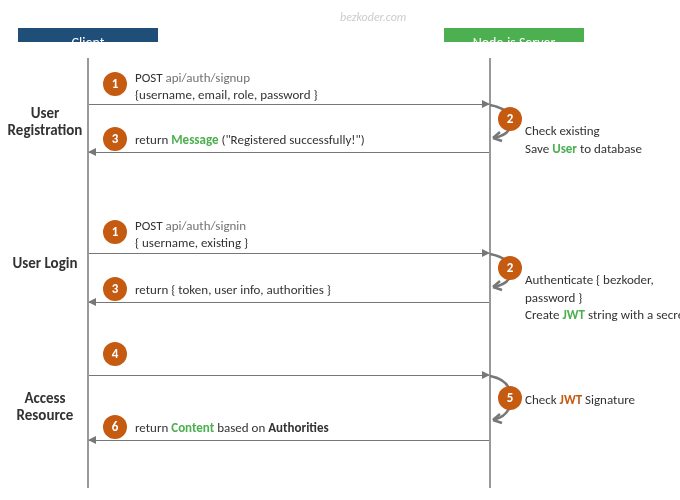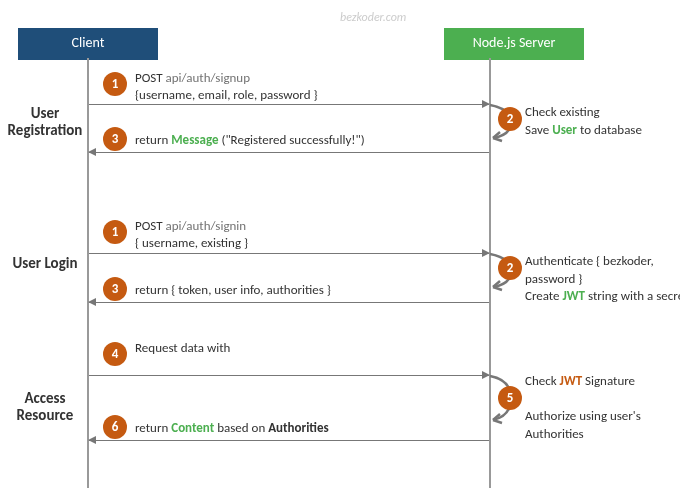--- a/index.html
+++ b/index.html
@@ -19,21 +19,21 @@
     top: 10px;
     left: 340px;
     color: #ccc;
     font-style: italic;
     font-size: 12px;
   }
   .header-box {
     position: absolute;
     top: 28px;
     width: 140px;
-    height: 32px;
+    height: 14px;
     line-height: 30px;
     text-align: center;
     color: #fff;
     font-size: 14px;
   }
   .client-box { left: 18px; background: #1f4e79; }
   .server-box { left: 444px; background: #4caf50; }
   .lifeline {
     position: absolute;
     top: 58px;
@@ -112,20 +112,21 @@
     height: 32px;
     z-index: 1;
   }
   .self-arrow svg { overflow: visible; }
   .server-text {
     position: absolute;
     left: 525px;
     font-size: 13px;
     line-height: 1.35;
     width: 155px;
+    margin-top: 19px;
   }
 </style>
 </head>
 <body>
 
 <div class="watermark">bezkoder.com</div>
 
 <div class="header-box client-box">Client</div>
 <div class="header-box server-box">Node.js Server</div>
 
@@ -181,34 +182,32 @@
 </div>
 
 <div class="step-circle" style="top:277px; left:103px;">3</div>
 <div class="msg" style="top:282px;">return { token, user info, authorities }</div>
 <div class="arrow-left" style="top:302px;"></div>
 
 <div class="section-label" style="top:390px;">Access Resource</div>
 
 <div class="step-circle" style="top:342px; left:103px;">4</div>
 <div class="msg" style="top:340px;">
-  <span>Request  data with</span>
 </div>
 <div class="arrow-right" style="top:375px;"></div>
 
 <div class="self-arrow" style="top:376px;">
   <svg width="26" height="46">
       <path d="M1 0 Q 22 4 22 22 Q 22 40 4 44" fill="none" stroke="#777" stroke-width="2.5"></path>
       <path d="M4 44 l7 -6 M4 44 l9 3" fill="none" stroke="#777" stroke-width="2.5"></path>
     </svg>
 </div>
 <div class="step-circle" style="top:386px; left:498px;">5</div>
 <div class="server-text" style="top:372px; width:170px;">
   <span>Check </span><span class="orange">JWT</span><span> Signature</span><br>
   <br>
-  <span>Authorize using user's Authorities</span>
 </div>
 
 <div class="step-circle" style="top:415px; left:103px;">6</div>
 <div class="msg" style="top:420px;">
   <span>return </span><span class="green">Content</span><span> based on </span><span class="bold">Authorities</span>
 </div>
 <div class="arrow-left" style="top:440px;"></div>
 
 </body></html>

